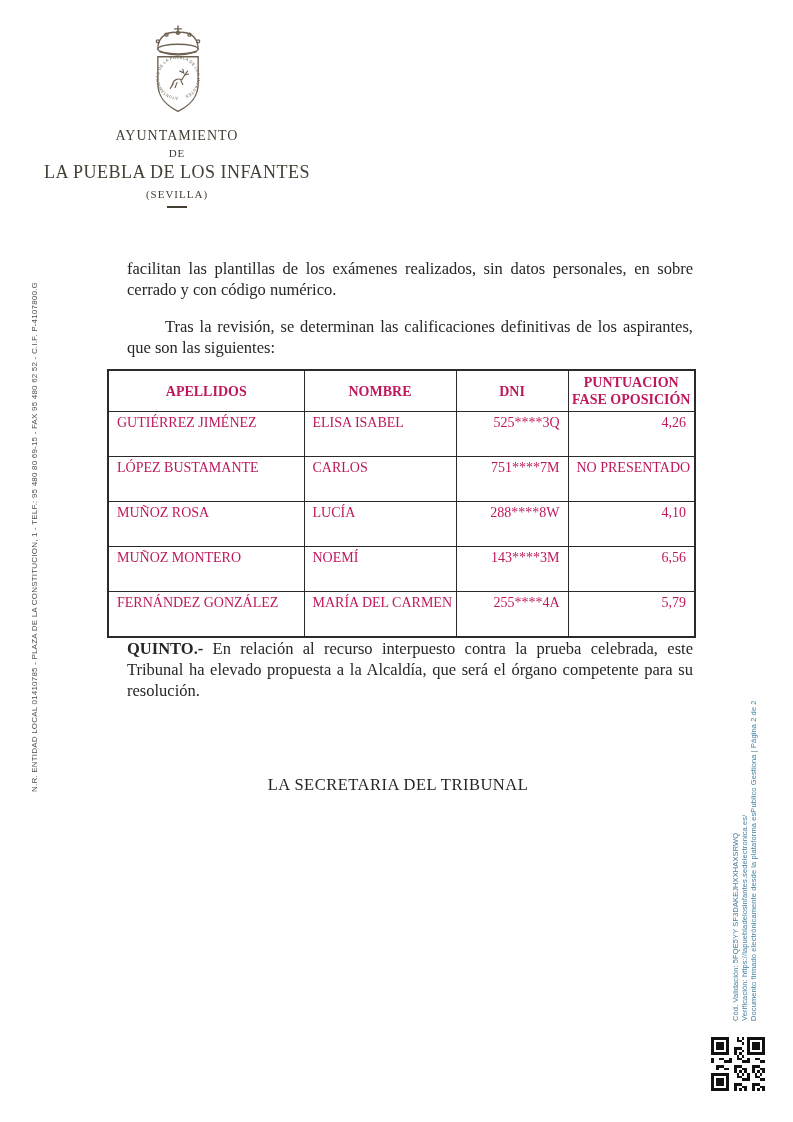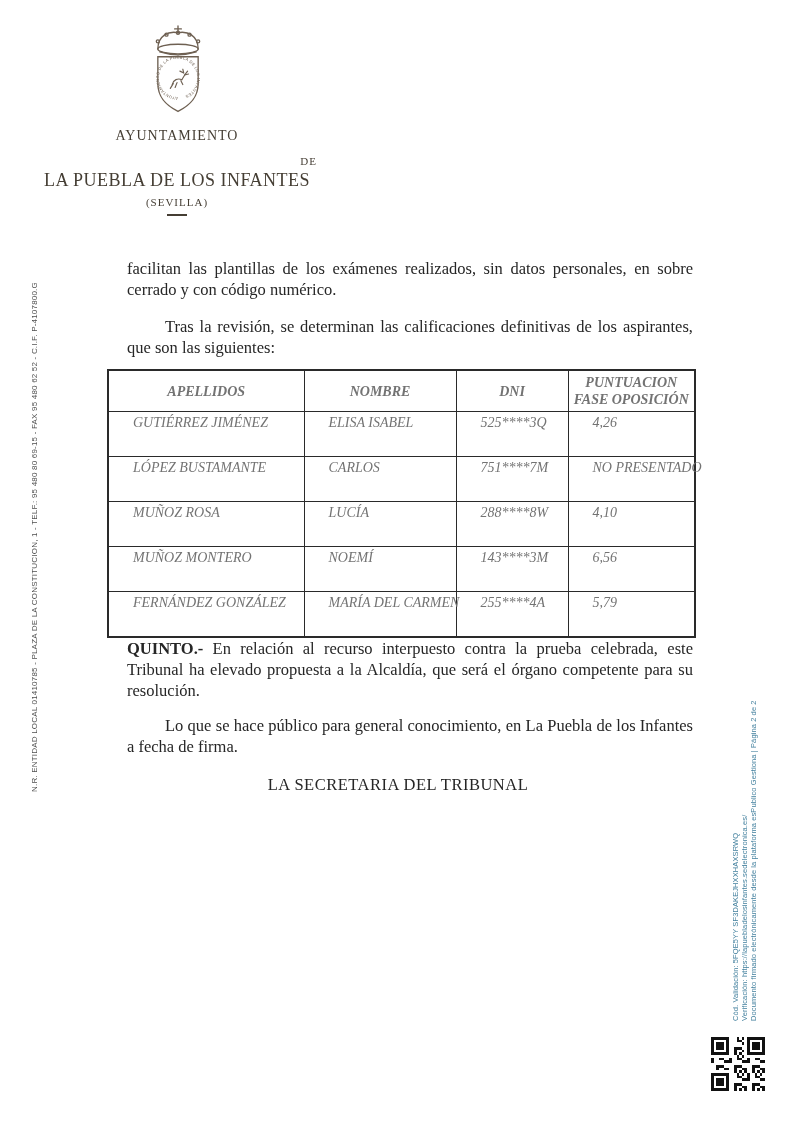--- a/index.html
+++ b/index.html
@@ -12,52 +12,52 @@
   html,body{margin:0;padding:0;background:#e8e8e8;}
   .page{
     position:relative;width:793px;height:1122px;background:#ffffff;
     margin:0 auto;overflow:hidden;
     font-family:"Liberation Serif", serif;color:var(--ink);
   }
   
   .crest{position:absolute;left:130px;top:24px;width:96px;height:100px;}
   .org{position:absolute;left:37px;top:128px;width:280px;text-align:center;color:var(--org);}
   .org-line1{font-size:14px;letter-spacing:1px;}
-  .org-line2{font-size:11px;margin-top:11px;letter-spacing:1px;text-align:right;}
+  .org-line2{font-size:11px;margin-top:3px;letter-spacing:1px;}
   .org-line3{font-size:18px;margin-top:3px;letter-spacing:.5px;white-space:nowrap;}
   .org-line4{font-size:11px;margin-top:5px;letter-spacing:1px;}
   .org-dash{width:20px;height:2px;background:var(--org);margin:6px auto 0 auto;}
   
   .para{position:absolute;left:115px;width:566px;margin:12px;font-size:16.5px;
         line-height:21px;text-align:justify;}
   .indent{text-indent:38px;}
   .p1{top:246px;}
   .p2{top:304px;}
   .p3{top:626px;}
   .p4{top:703px;}
   .center-line{position:absolute;left:115px;width:566px;text-align:center;font-size:16.5px;}
   .sec{top:775px;letter-spacing:.5px;}
   .sig{top:948px;}
   
   table.results{
     position:absolute;left:107px;top:369px;width:587px;
     border-collapse:collapse;table-layout:fixed;
-    font-size:14px;color:#737373;font-style:italic;
+    font-size:14px;color:#be185d;
   }
   table.results,table.results th,table.results td{border:1.5px solid #2a2a2a;}
   table.results{border-width:2px;}
   table.results th{
     font-size:14px;font-weight:bold;text-align:center;vertical-align:middle;
     padding:3px 2px;height:32px;line-height:17px;
   }
   table.results td{
-    vertical-align:top;height:31px;padding:3px 8px 10px 24px;white-space:nowrap;
+    vertical-align:top;height:31px;padding:3px 8px 10px 8px;white-space:nowrap;
   }
   td.c-left{text-align:left;}
-  td.c-center{text-align:left;margin-top:32px;}
+  td.c-center{text-align:right;margin-top:32px;}
   
   .vtext{
     position:absolute;white-space:nowrap;
     transform:rotate(-90deg);transform-origin:0 0;
     font-family:"Liberation Sans", sans-serif;
   }
   .vleft{left:30px;top:792px;font-size:8px;color:var(--marginL);letter-spacing:.2px;}
   .vright{font-size:7.5px;color:var(--marginR);letter-spacing:.1px;}
   .r1{left:731px;top:1021px;}
   .r2{left:740px;top:1021px;}
@@ -167,21 +167,20 @@
         <td class="c-left">FERNÁNDEZ GONZÁLEZ</td>
         <td class="c-left">MARÍA DEL CARMEN</td>
         <td class="c-center">255****4A</td>
         <td class="c-center">5,79</td>
       </tr>
     </tbody>
   </table>
 
   <p class="para p3"><b class="qlabel">QUINTO.-</b><span>  En relación al recurso interpuesto contra la prueba celebrada, este Tribunal ha elevado propuesta a la Alcaldía, que será el órgano competente para su resolución.</span></p>
 
-  <p class="para p4 indent">Lo que se hace público para general conocimiento, en La Puebla de los Infantes a fecha de firma.</p>
 
   <div class="center-line sec">LA SECRETARIA DEL TRIBUNAL</div>
 
   <div class="vtext vright r1">Cód. Validación: 5FQE5YY SF3DAKEJHXXHAXSRWQ</div>
   <div class="vtext vright r2">Verificación: https://lapuebladelosinfantes.sedelectronica.es/</div>
   <div class="vtext vright r3">Documento firmado electrónicamente desde la plataforma esPublico Gestiona | Página 2 de 2</div>
 
   <svg class="qr" id="qr" viewBox="0 0 21 21" shape-rendering="crispEdges">
       <rect x="0" y="0" width="21" height="21" fill="#fff"></rect>
       <rect x="0" y="0" width="1" height="1" fill="#111"></rect>

